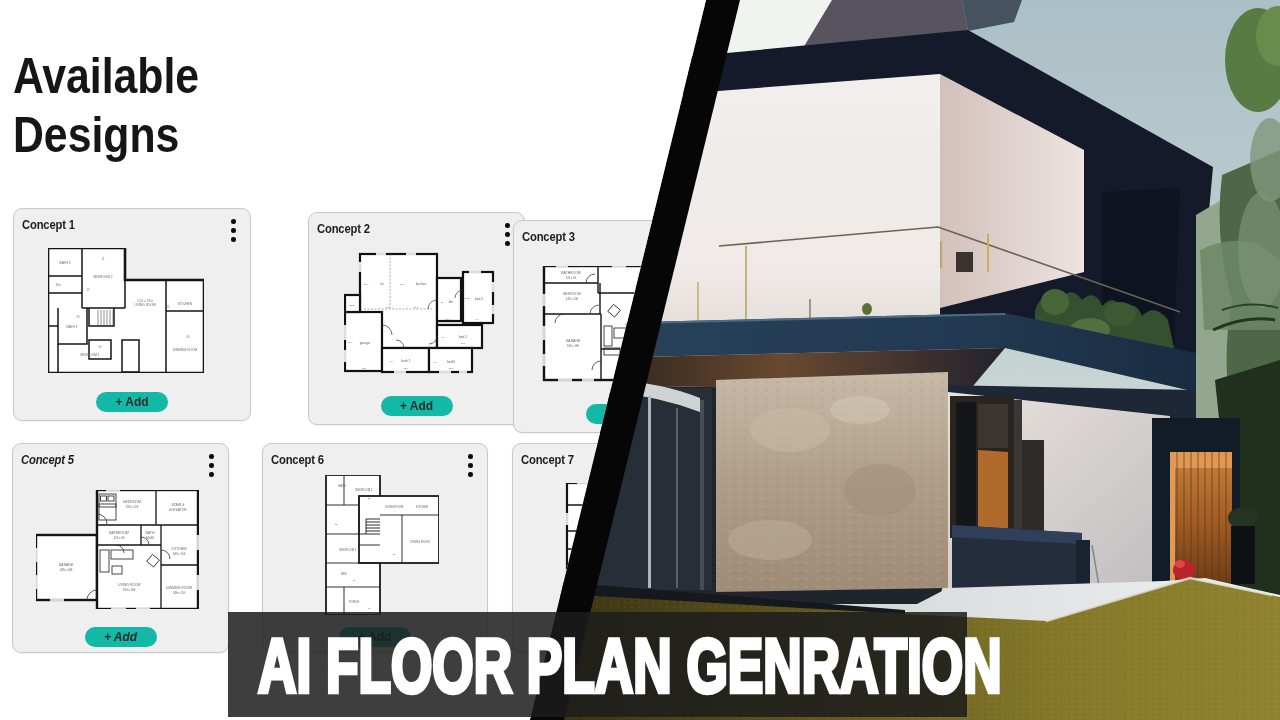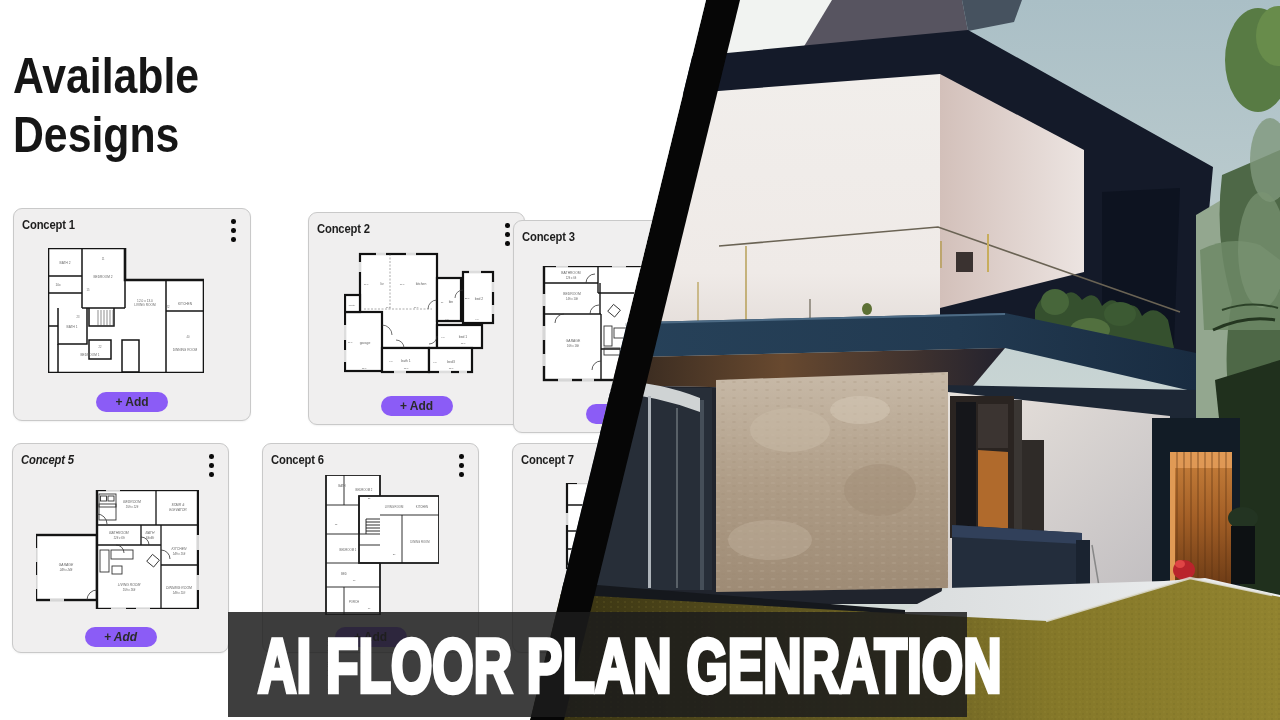--- a/index.html
+++ b/index.html
@@ -1,21 +1,21 @@
 <!DOCTYPE html>
 <html><head>
 <meta charset="utf-8">
 <style>
   html,body{margin:0;padding:0;}
   body{width:1280px;height:720px;overflow:hidden;background:#ffffff;font-family:"Liberation Sans",sans-serif;position:relative;}
   .card{position:absolute;width:215px;background:#f0efef;border:1px solid #c9c9c9;border-radius:9px;box-shadow:0 1px 2px rgba(0,0,0,0.06);}
   .chead{position:absolute;left:8px;top:9px;font-size:12.5px;font-weight:bold;color:#1d1d1d;letter-spacing:-0.2px;transform:scaleX(0.9);transform-origin:0 0;}
   .dots{position:absolute;right:14px;top:10px;width:5px;}
   .dots span{display:block;width:4.6px;height:4.6px;border-radius:50%;background:#0a0a0a;margin-bottom:4.4px;}
-  .addbtn{position:absolute;left:50%;transform:translateX(-50%);top:183px;width:72px;height:20px;background:#8b5cf6;border-radius:10px;text-align:center;font-size:12px;font-weight:bold;color:#2b2b2b;line-height:20px;}
+  .addbtn{position:absolute;left:50%;transform:translateX(-50%);top:183px;width:72px;height:20px;background:#14b8a6;border-radius:10px;text-align:center;font-size:12px;font-weight:bold;color:#2b2b2b;line-height:20px;}
   .plan{position:absolute;}
   .plan text{font-family:"Liberation Sans",sans-serif;fill:#666;}
 </style>
 </head>
 <body>
 
 <div id="heading" style="position:absolute;left:13px;top:47px;font-size:50px;font-weight:bold;color:#161616;line-height:59px;transform:scaleX(0.855);transform-origin:0 0;">Available<br>Designs</div>
 
 <div class="card" id="card1" style="left:13px;top:208px;height:211px;padding-left:21px;">
   <div class="chead">Concept 1</div>
@@ -331,21 +331,21 @@
       <text x="114" y="49">6ftx6ft</text>
       <text x="143" y="65">14ft x 15ft</text>
       <text x="30" y="81">24ft x 24ft</text>
       <text x="93" y="101">15ft x 16ft</text>
       <text x="143" y="104">14ft x 11ft</text>
     </g>
   </svg>
   <div class="addbtn">+ Add</div>
 </div>
 
-<div class="card" id="card6" style="left:262px;top:443px;height:208px;">
+<div class="card" id="card6" style="left:262px;top:443px;height:208px;padding-left:9px;">
   <div class="chead">Concept 6</div>
   <div class="dots">
       <span></span>
       <span></span>
       <span></span>
     </div>
 
   <svg class="plan" style="left:61px;top:31px" width="115" height="140" viewBox="0 0 115 140">
 
     <g fill="#ffffff" stroke="#1a1a1a" stroke-width="1.8">

